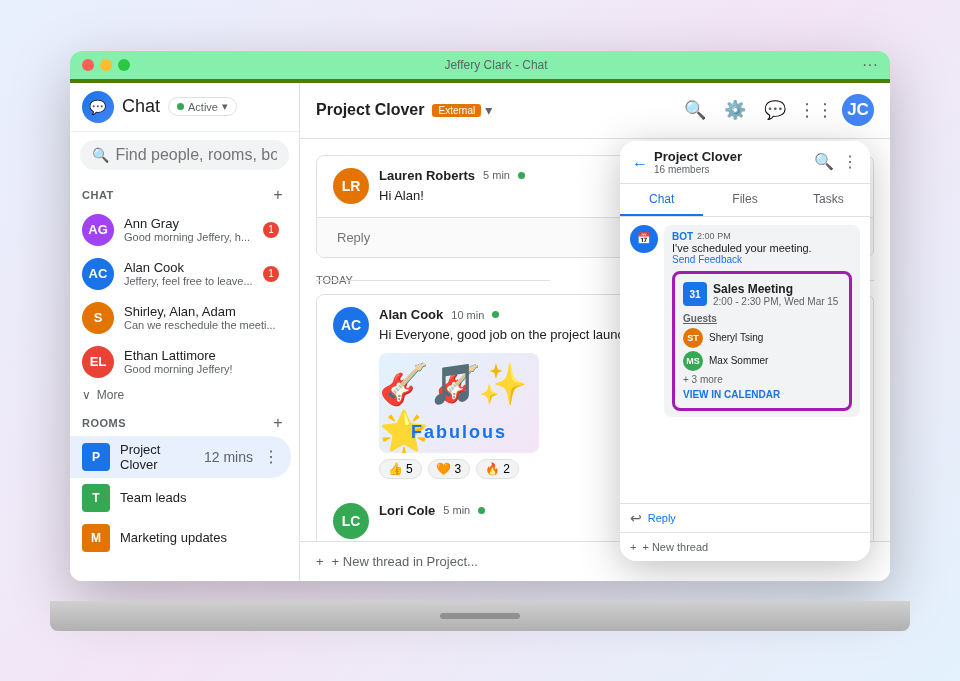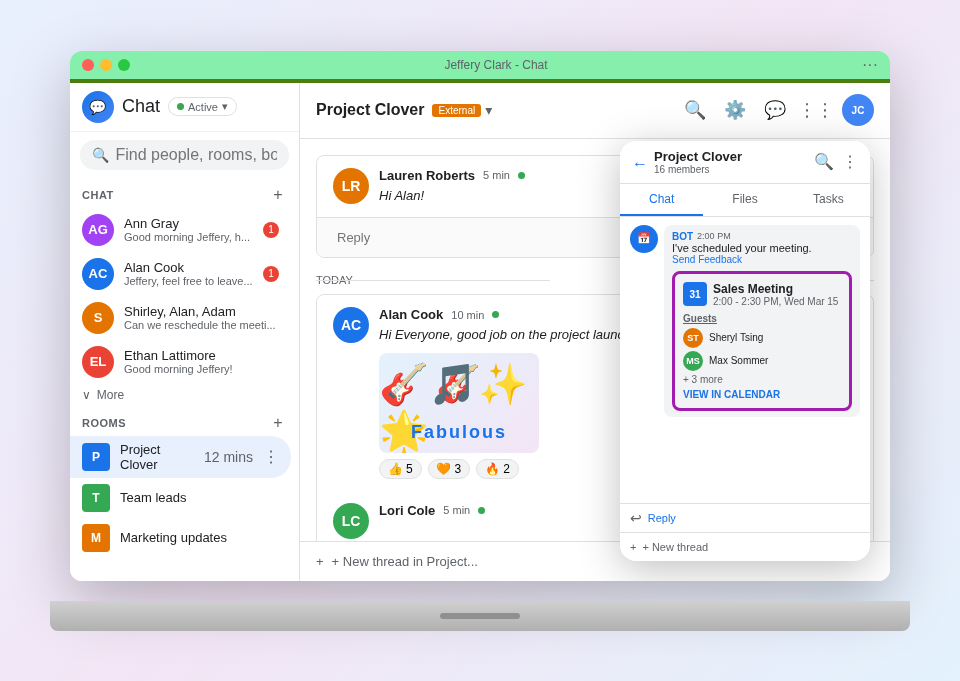--- a/index.html
+++ b/index.html
@@ -283,21 +283,21 @@
       font-size: 18px;
       cursor: pointer;
       border-radius: 50%;
     }
     .user-avatar-main {
       width: 32px; height: 32px;
       border-radius: 50%;
       background: #4285f4;
       color: white;
       display: flex; align-items: center; justify-content: center;
-      font-size: 10px;
+      font-size: 17px;
       font-weight: 600;
     }
 
     .messages-area {
       flex: 1;
       overflow-y: auto;
       padding: 16px;
     }
 
     .thread-container {
@@ -324,21 +324,21 @@
     }
     .av-lauren { background: #e37400; }
     .av-alan { background: #1a73e8; }
     .av-lori { background: #34a853; }
 
     .msg-body { flex: 1; }
     .msg-header-row { display: flex; align-items: center; gap: 8px; }
     .msg-author { font-size: 13px; font-weight: 600; color: #202124; }
     .msg-time { font-size: 11px; color: #5f6368; }
     .online-dot { width: 7px; height: 7px; border-radius: 50%; background: #34a853; display: inline-block; }
-    .msg-text { font-size: 13px; color: #202124; margin-top: 3px; line-height: 1.5; font-style: italic; }
+    .msg-text { font-size: 13px; color: #202124; margin-top: 3px; line-height: 1.5; }
 
     .reply-box {
       display: flex;
       align-items: center;
       padding: 8px 16px;
       border-top: 1px solid #e0e0e0;
       gap: 8px;
       background: #fafafa;
     }
     .reply-input {

